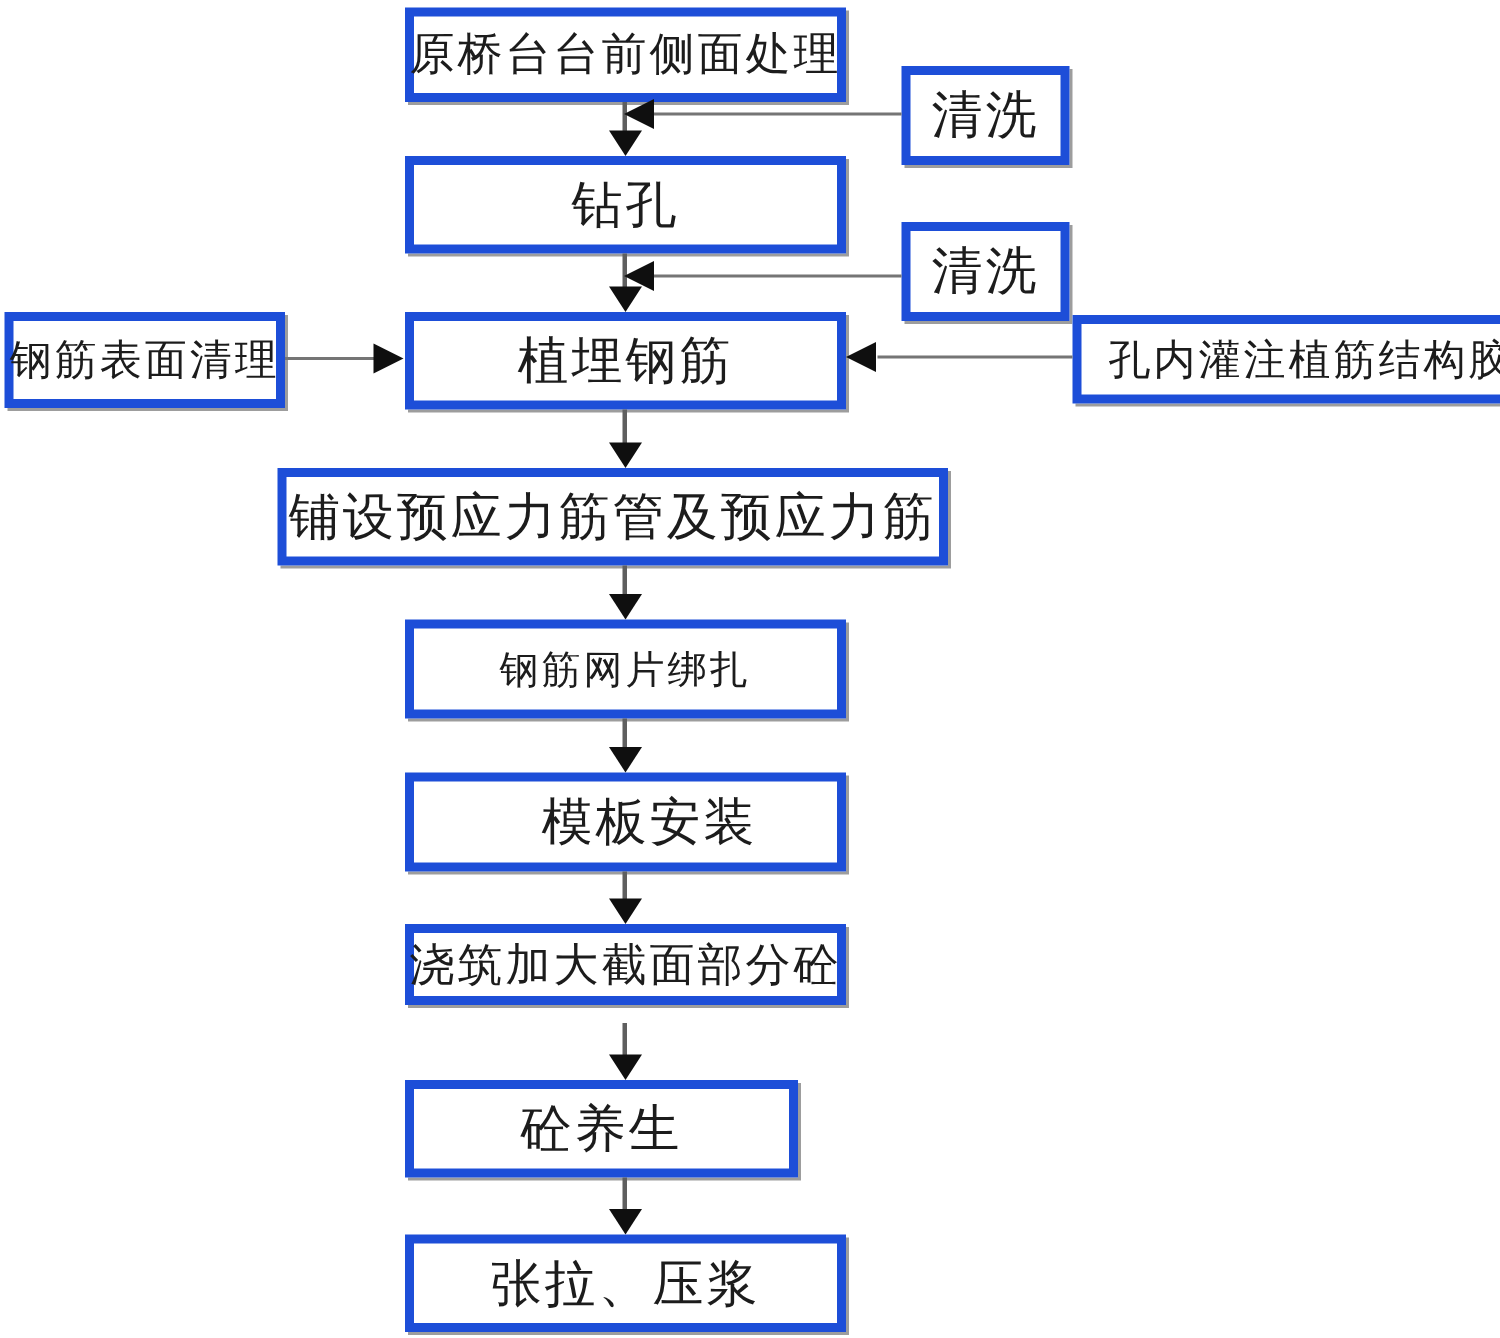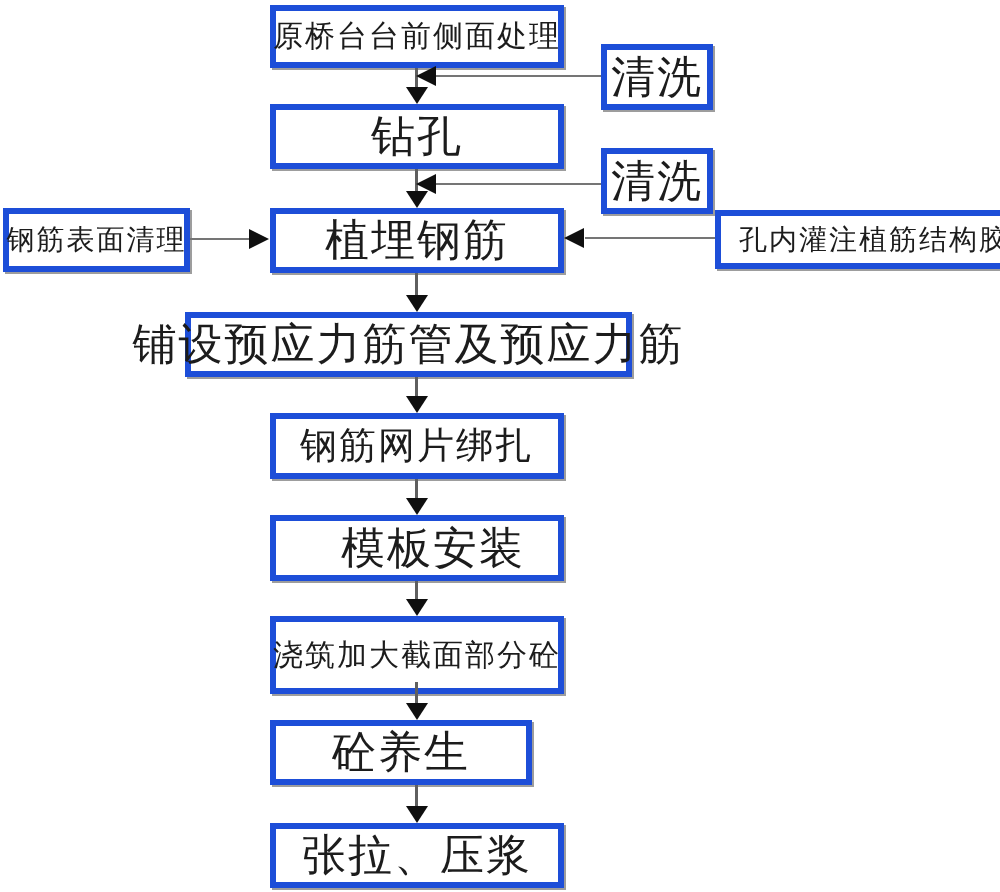--- a/index.html
+++ b/index.html
@@ -22,22 +22,22 @@
     background: #ffffff;
     box-shadow: 2px 2px 0 #9d9d9d;
     display: flex;
     align-items: center;
     justify-content: center;
     color: #1c1c1c;
     letter-spacing: 2px;
     white-space: nowrap;
     text-align: center;
   }
-  .sz34 { font-size: 44px; }
-  .sz33 { font-size: 37px; }
+  .sz34 { font-size: 34px; }
+  .sz33 { font-size: 26px; }
   .sz30 { font-size: 30px; }
   .sz28 { font-size: 28px; }
   
   .vline {
     position: absolute;
     width: 3px;
     background: #5f5f5f;
   }
   .hline {
     position: absolute;
@@ -89,21 +89,21 @@
   </div>
 
   <div class="node sz33" style="left:270px; top:413px; width:294px; height:66px;">
     <span>钢筋网片绑扎</span>
   </div>
 
   <div class="node sz34" style="left:270px; top:515px; width:294px; height:66px;padding-left:32px;">
     <span>模板安装</span>
   </div>
 
-  <div class="node sz30" style="left:270px; top:616px; width:294px; height:78px;">
+  <div class="node sz30" style="left:270px; top:616px; width:294px; height:54px;">
     <span>浇筑加大截面部分砼</span>
   </div>
 
   <div class="node sz34" style="left:270px; top:720px; width:262px; height:65px;">
     <span>砼养生</span>
   </div>
 
   <div class="node sz34" style="left:270px; top:823px; width:294px; height:65px;">
     <span>张拉、压浆</span>
   </div>

